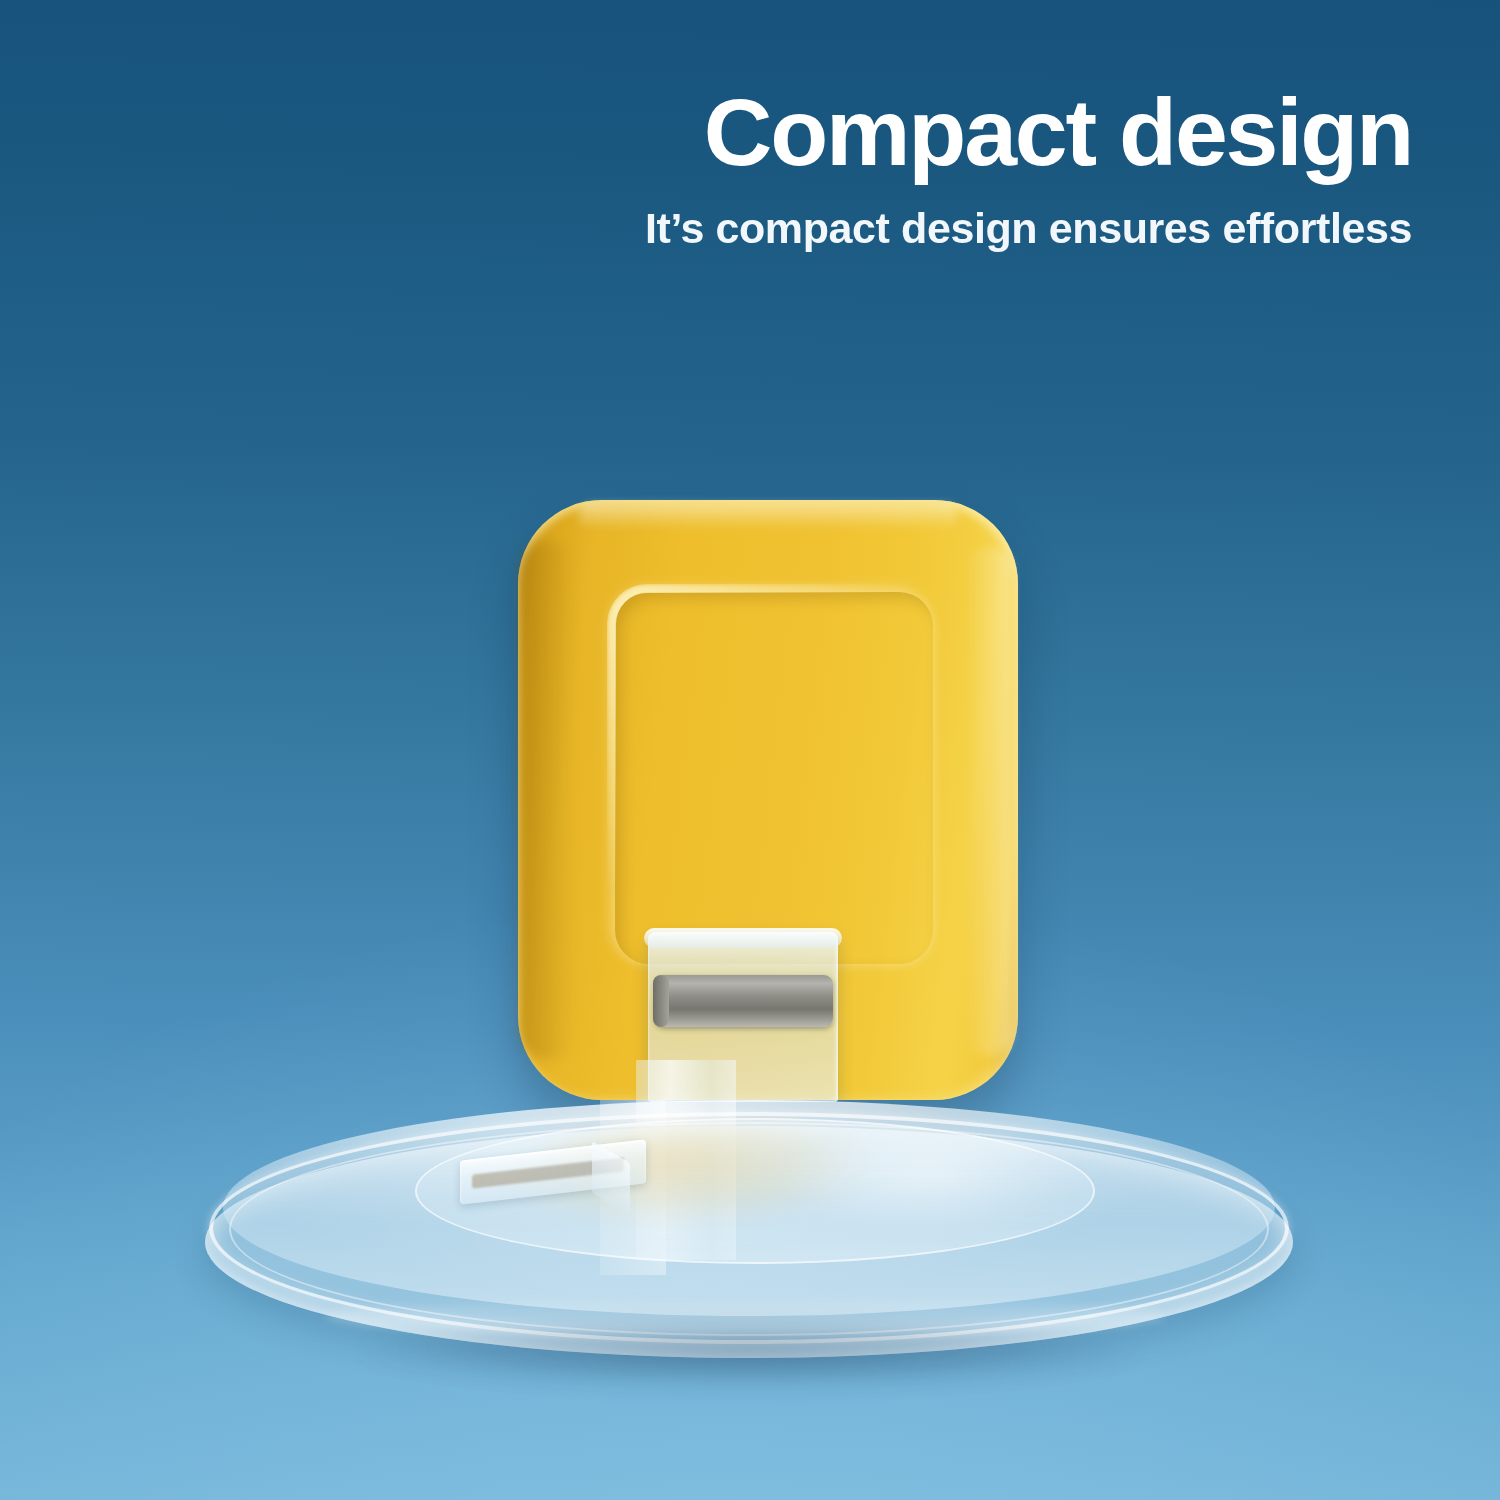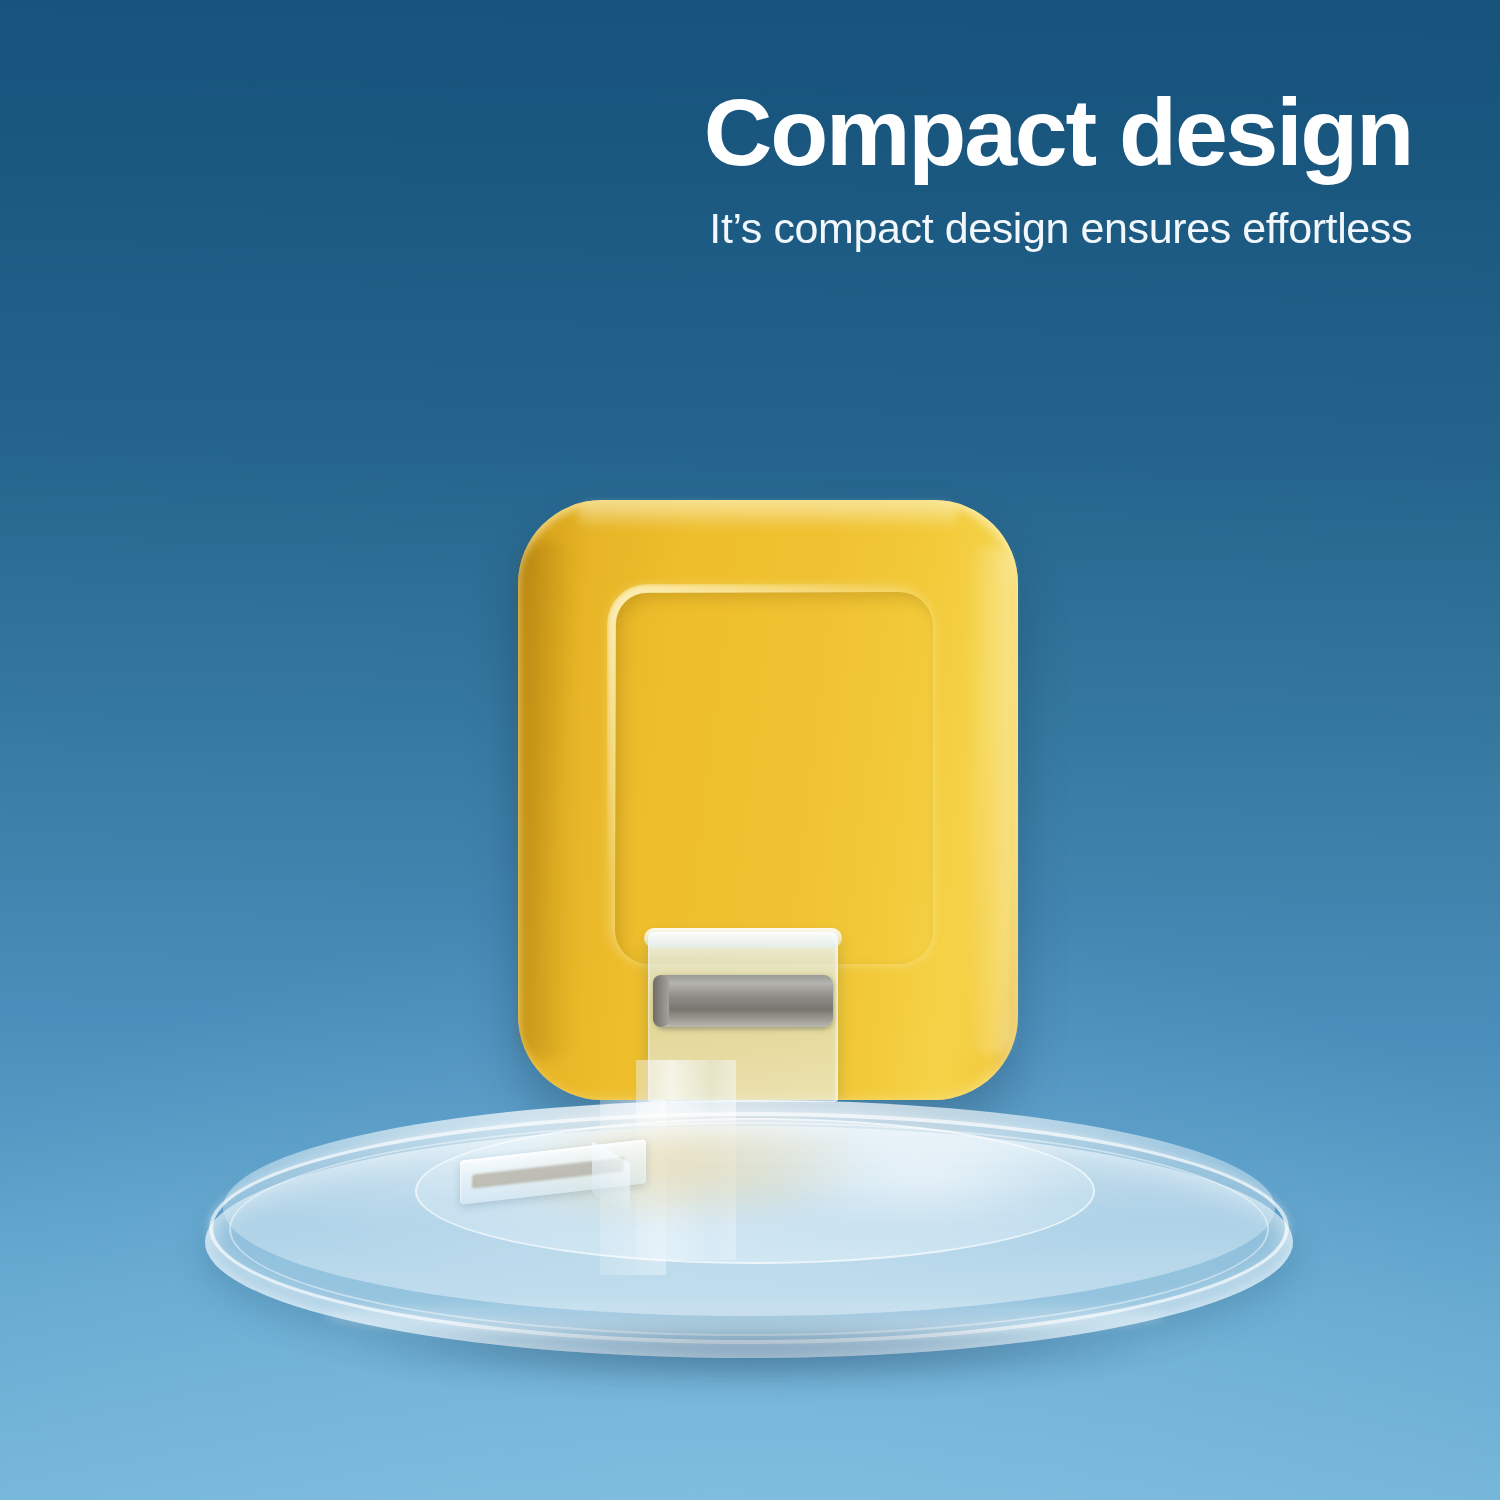--- a/index.html
+++ b/index.html
@@ -48,21 +48,21 @@
   }
   #subhead {
     margin-top:20px;
     color:#f2f7fb;
     font-size:43px;
     line-height:1.30;
     font-weight:400;
     letter-spacing:-0.4px;
     text-align:right;
   }
-  #subhead .ln { display:block; }
+  #subhead .ln { display:block;font-weight:bold; }
 
   
   #product {
     position:absolute;
     left:0; top:0; width:1500px; height:1500px;
     z-index:20;
   }
 
   
   #ring-wrap {

